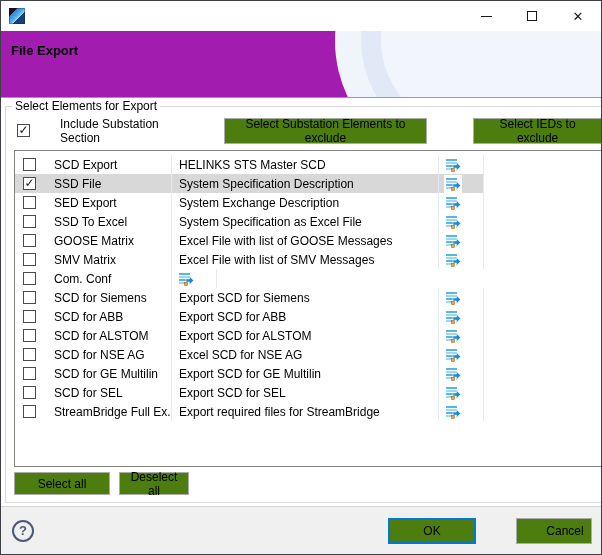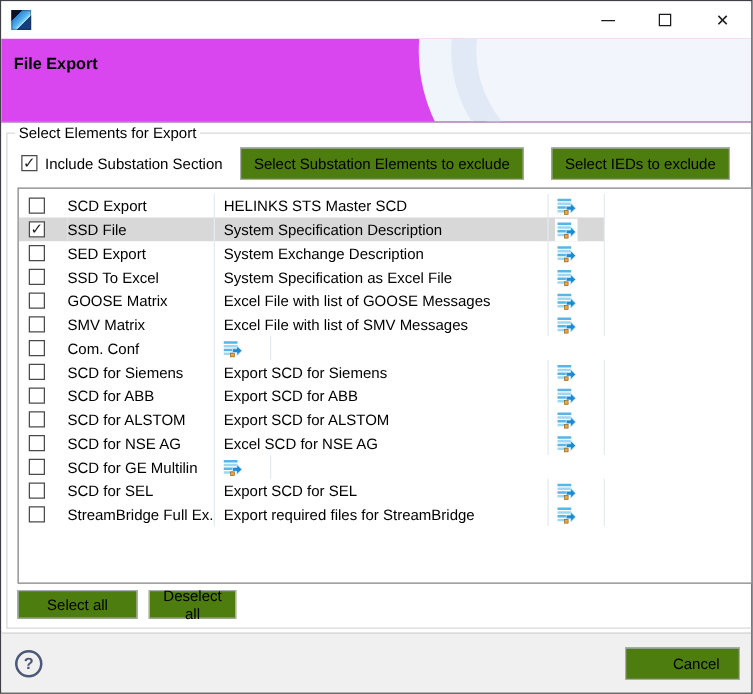--- a/index.html
+++ b/index.html
@@ -21,41 +21,41 @@
     box-shadow: inset 0 0 0 1px rgba(20,30,60,.35);
   }
   .win-controls { margin-left: auto; display: flex; height: 100%; }
   .win-btn { width: 46px; height: 100%; display: flex; align-items: center; justify-content: center; }
   .glyph-min { width: 11px; height: 1px; background: #1a1a1a; }
   .glyph-max { width: 10px; height: 10px; border: 1px solid #1a1a1a; }
   .glyph-close { font-size: 13px; color: #1a1a1a; line-height: 1; }
   
   .banner {
     position: absolute; top: 30px; left: 0; right: 0; height: 67px;
-    background: #d946ef; border-bottom: 1px solid #9b9b9b; overflow: hidden;
+    background: #a21caf; border-bottom: 1px solid #9b9b9b; overflow: hidden;
   }
   .banner-deco {
     position: absolute; top: -120px; right: -90px; width: 330px; height: 260px;
     border-radius: 50%;
     background: #f2f6fc;
     border: 20px solid #e1e9f6;
     box-shadow: 0 0 0 26px #f0f4fb;
   }
   .page-title {
     position: absolute; left: 10px; top: 12px;
     font-size: 13px; font-weight: bold; color: #000;
   }
   
   .content { position: absolute; top: 98px; left: 0; right: 0; bottom: 49px; background: #fff; }
   fieldset.group {
     position: absolute; left: 4px; right: 5px; top: 0; bottom: 2px;
     border: 1px solid #d9d9d9; margin: 0; padding: 0 4px 4px 4px;
   }
   fieldset.group legend { font-size: 12px; padding: 0 3px; margin-left: 2px; }
-  .check-row { display: flex; align-items: center; margin-top: 4px; padding-left: 7px; height: 27px; }
+  .check-row { display: flex; align-items: center; margin-top: 4px; padding-left: 7px; height: 27px; gap: 24px; }
   .cb {
     width: 13px; height: 13px; border: 1px solid #4a4a4a; background: #fff;
     display: inline-flex; align-items: center; justify-content: center;
     position: relative; flex: none;
   }
   .cb.checked::after { content: "✓"; font-size: 12px; line-height: 1; color: #1a1a1a; margin-top: -1px; }
   .check-label { margin-left: 6px; }
   .btn {
     background: #4d7c0f; border: 1px solid #ababab; color: #000;
     font-family: "Liberation Sans", sans-serif; font-size: 12px;
@@ -88,21 +88,21 @@
     background: #f0f0f0; border-top: 1px solid #d4d4d4;
     display: flex; align-items: center; padding: 0 9px;
   }
   .help-btn {
     width: 22px; height: 22px; border: 2px solid #4b5878; border-radius: 50%;
     display: flex; align-items: center; justify-content: center;
     color: #4b5878; font-weight: bold; font-size: 13px; background: transparent; margin-left: 2px;
   }
   .spacer { flex: 1; }
   .btn-ok { width: 88px; height: 26px; border: 2px solid #0078d7; margin-right: 40px; }
-  .btn-cancel { width: 92px; height: 26px; padding-left: 32px; }
+  .btn-cancel { width: 76px; height: 26px; padding-left: 32px; }
 </style>
 </head>
 <body>
 
 <div class="window">
 
   <div class="titlebar">
     <div class="app-icon"></div>
     <div class="win-controls">
       <div class="win-btn">
@@ -362,20 +362,21 @@
       </span>
     </span>
     <span class="cell-rest"></span>
   </div>
 
   <div class="row">
     <span class="cell-check">
       <span class="cb"></span>
     </span>
     <span class="cell-name">SCD for GE Multilin</span>
+    <span class="cell-desc">Export SCD for GE Multilin</span>
     <span class="cell-icon">
       <span class="icon-wrap">
         <svg width="16" height="16" viewBox="0 0 16 16">
           <rect x="1" y="2" width="11" height="2" fill="#56b6e8"></rect>
           <rect x="1" y="5" width="11" height="2" fill="#9ed7f2"></rect>
           <rect x="1" y="8" width="11" height="2" fill="#56b6e8"></rect>
           <rect x="1" y="11" width="7" height="2" fill="#9ed7f2"></rect>
           <polygon points="8,8 11.5,8 11.5,5.5 15.5,9.5 11.5,13.5 11.5,11 8,11" fill="#1e8bd1" stroke="#cfeafc" stroke-width="0.6"></polygon>
           <rect x="6.5" y="11.5" width="3" height="3" fill="#f0a53a" stroke="#8a5a14" stroke-width="0.5"></rect>
         </svg>
@@ -432,16 +433,17 @@
         <button class="btn btn-desel">Deselect all</button>
       </div>
     </fieldset>
   </div>
 
   <div class="bottombar">
     <div class="help-btn">
       <span>?</span>
     </div>
     <div class="spacer"></div>
+    <button class="btn btn-ok">OK</button>
     <button class="btn btn-cancel">Cancel</button>
   </div>
 
 </div>
 
 </body></html>

